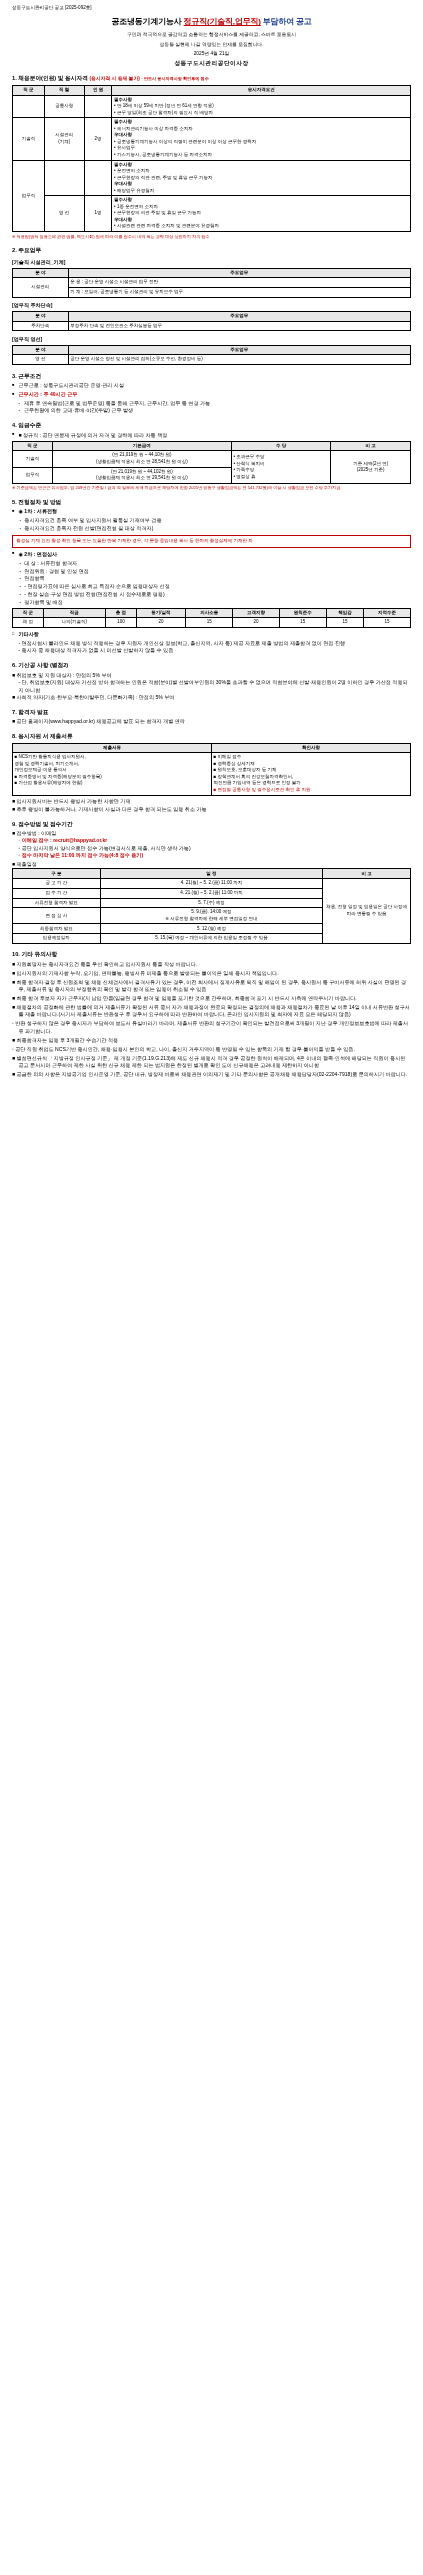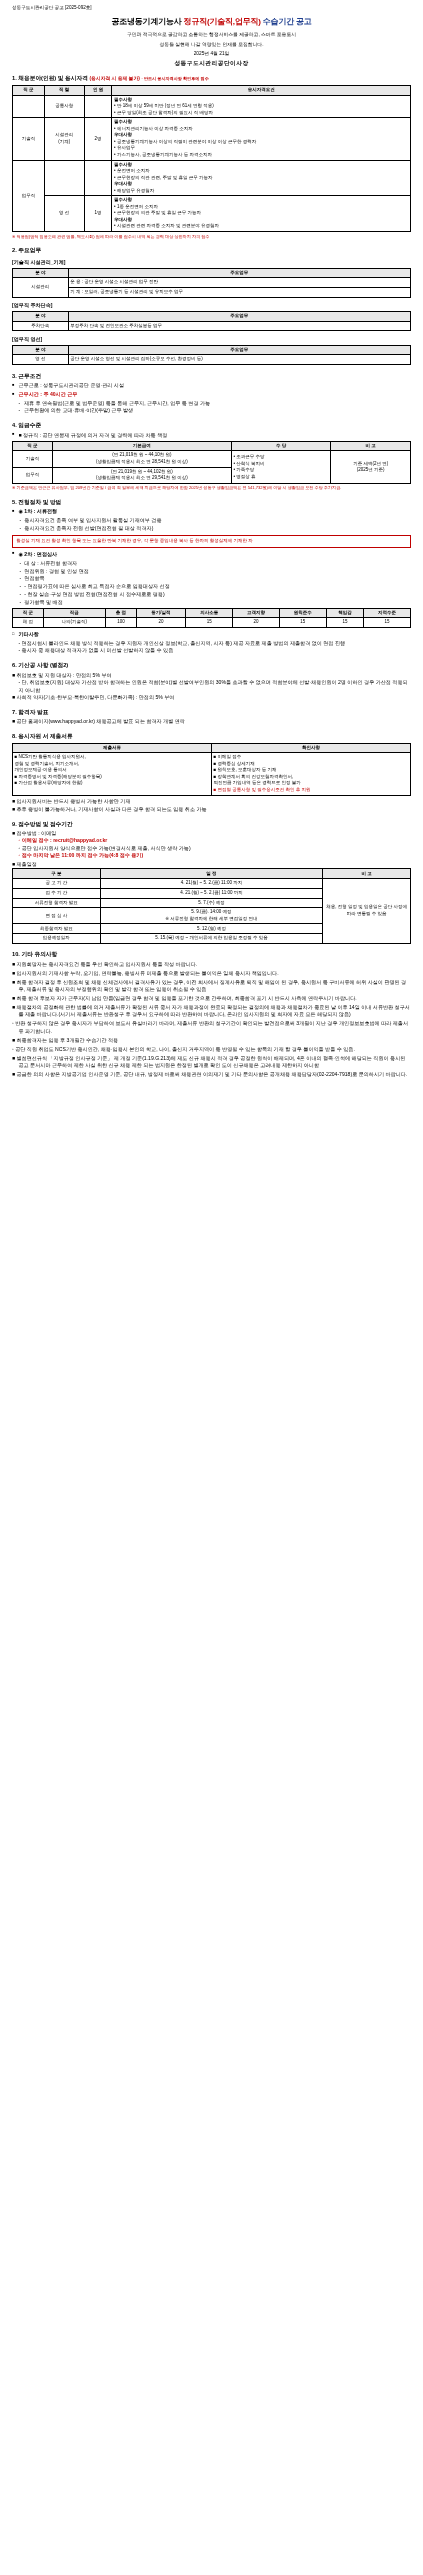--- a/index.html
+++ b/index.html
@@ -12,21 +12,21 @@
     color: #000;
     background: #fff;
     line-height: 1.45;
   }
   .page { width: 423px; padding: 5.4px 12px 16px 12px; }
 
   .doc-id { font-size: 4.6px; color:#000; margin-bottom: 4.3px; }
 
   .title-block { text-align:center; margin-bottom: 3.2px; }
   .main-title { font-size: 8px; font-weight: bold; letter-spacing:-0.2px; }
-  .main-title .red { color:#c00000; }
+  .main-title .red { color:#c00000;text-decoration:underline; }
   .main-title .blue { color:#1f3f8f; }
   .sub-line { font-size: 4.8px; margin-top: 2.7px; line-height:1.5; }
   .date-line { font-size: 4.8px; margin-top: 3.2px; }
   .org-line { font-size: 5.7px; font-weight:bold; margin-top: 1.1px; letter-spacing: 0.5px;}
 
   h2.sec { font-size: 5.7px; font-weight: bold; margin: 6.5px 0 2.2px 0; }
   h3.subsec { font-size: 5.1px; font-weight: bold; margin: 4.3px 0 1.6px 0; }
 
   table { border-collapse: collapse; width:100%; font-size: 4.5px; }
   table th, table td { border:0.5px solid #000; padding: 1.1px 1.6px; vertical-align: middle; }
@@ -63,21 +63,21 @@
 <body>
 
 <div class="page">
 
   <div class="doc-id">성동구도시관리공단 공고 [2025-092호]</div>
 
   <div class="title-block">
     <div class="main-title">
       <span>공조냉동기계기능사</span>
       <span class="red">정규직(기술직,업무직)</span>
-      <span class="blue">수습기간 공고</span>
+      <span class="blue">부담하여 공고</span>
     </div>
     <div class="sub-line">구민과 적극적으로 공감하고 소통하는 행정서비스를 제공하고, 스마트 포용도시</div>
     <div class="sub-line">성동을 실현해 나갈 역량있는 인재를 모집합니다.</div>
     <div class="date-line">2025년 4월 21일</div>
     <div class="org-line">성동구도시관리공단이사장</div>
   </div>
 
   <h2 class="sec">
     <span>1. 채용분야(인원) 및 응시자격</span>
     <span class="inline-red" style="font-size:4.8px">(응시자격 시 응제 불가)</span>

